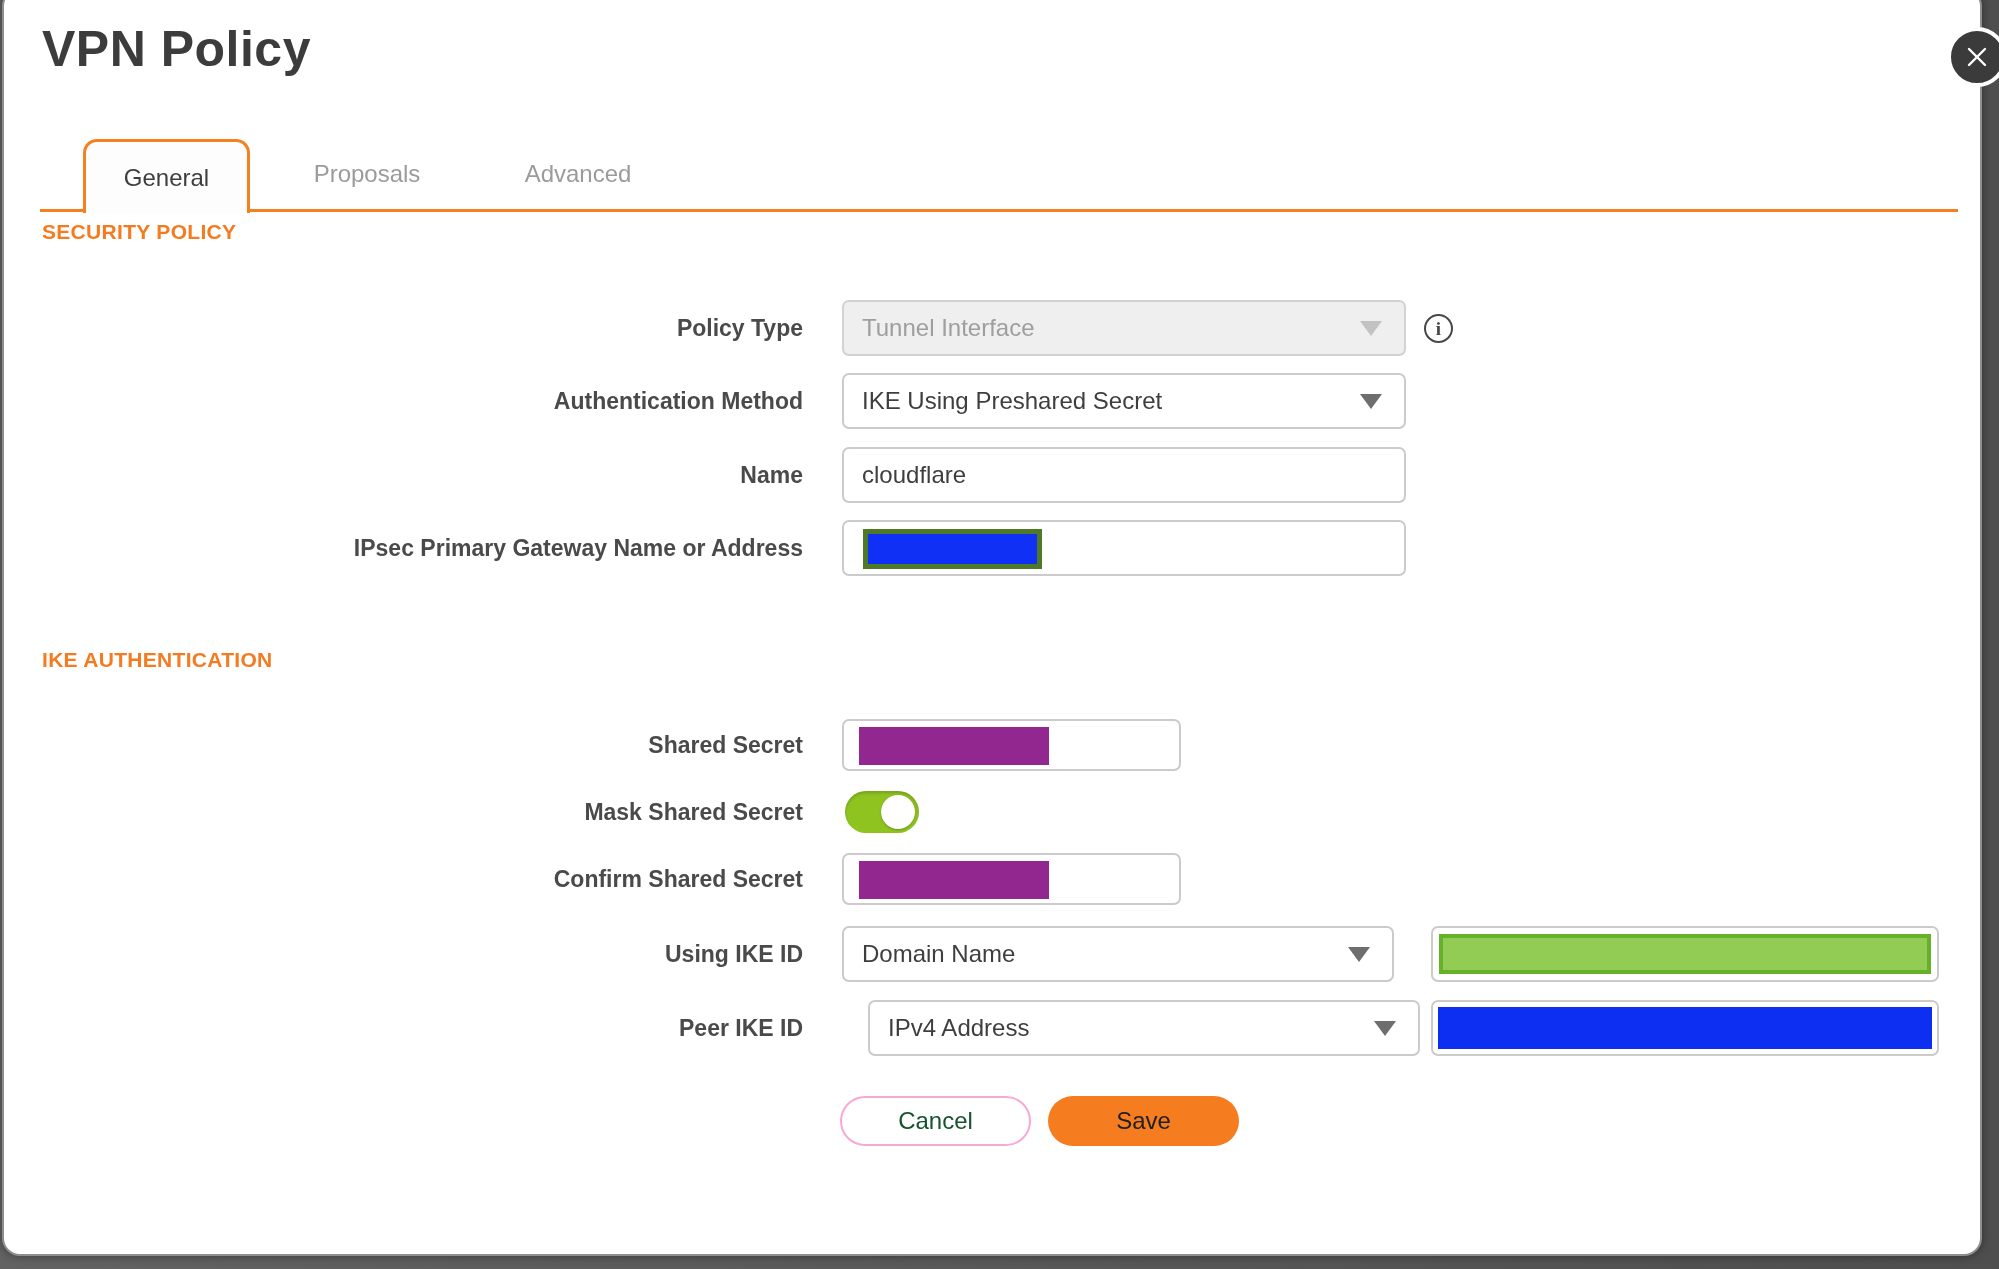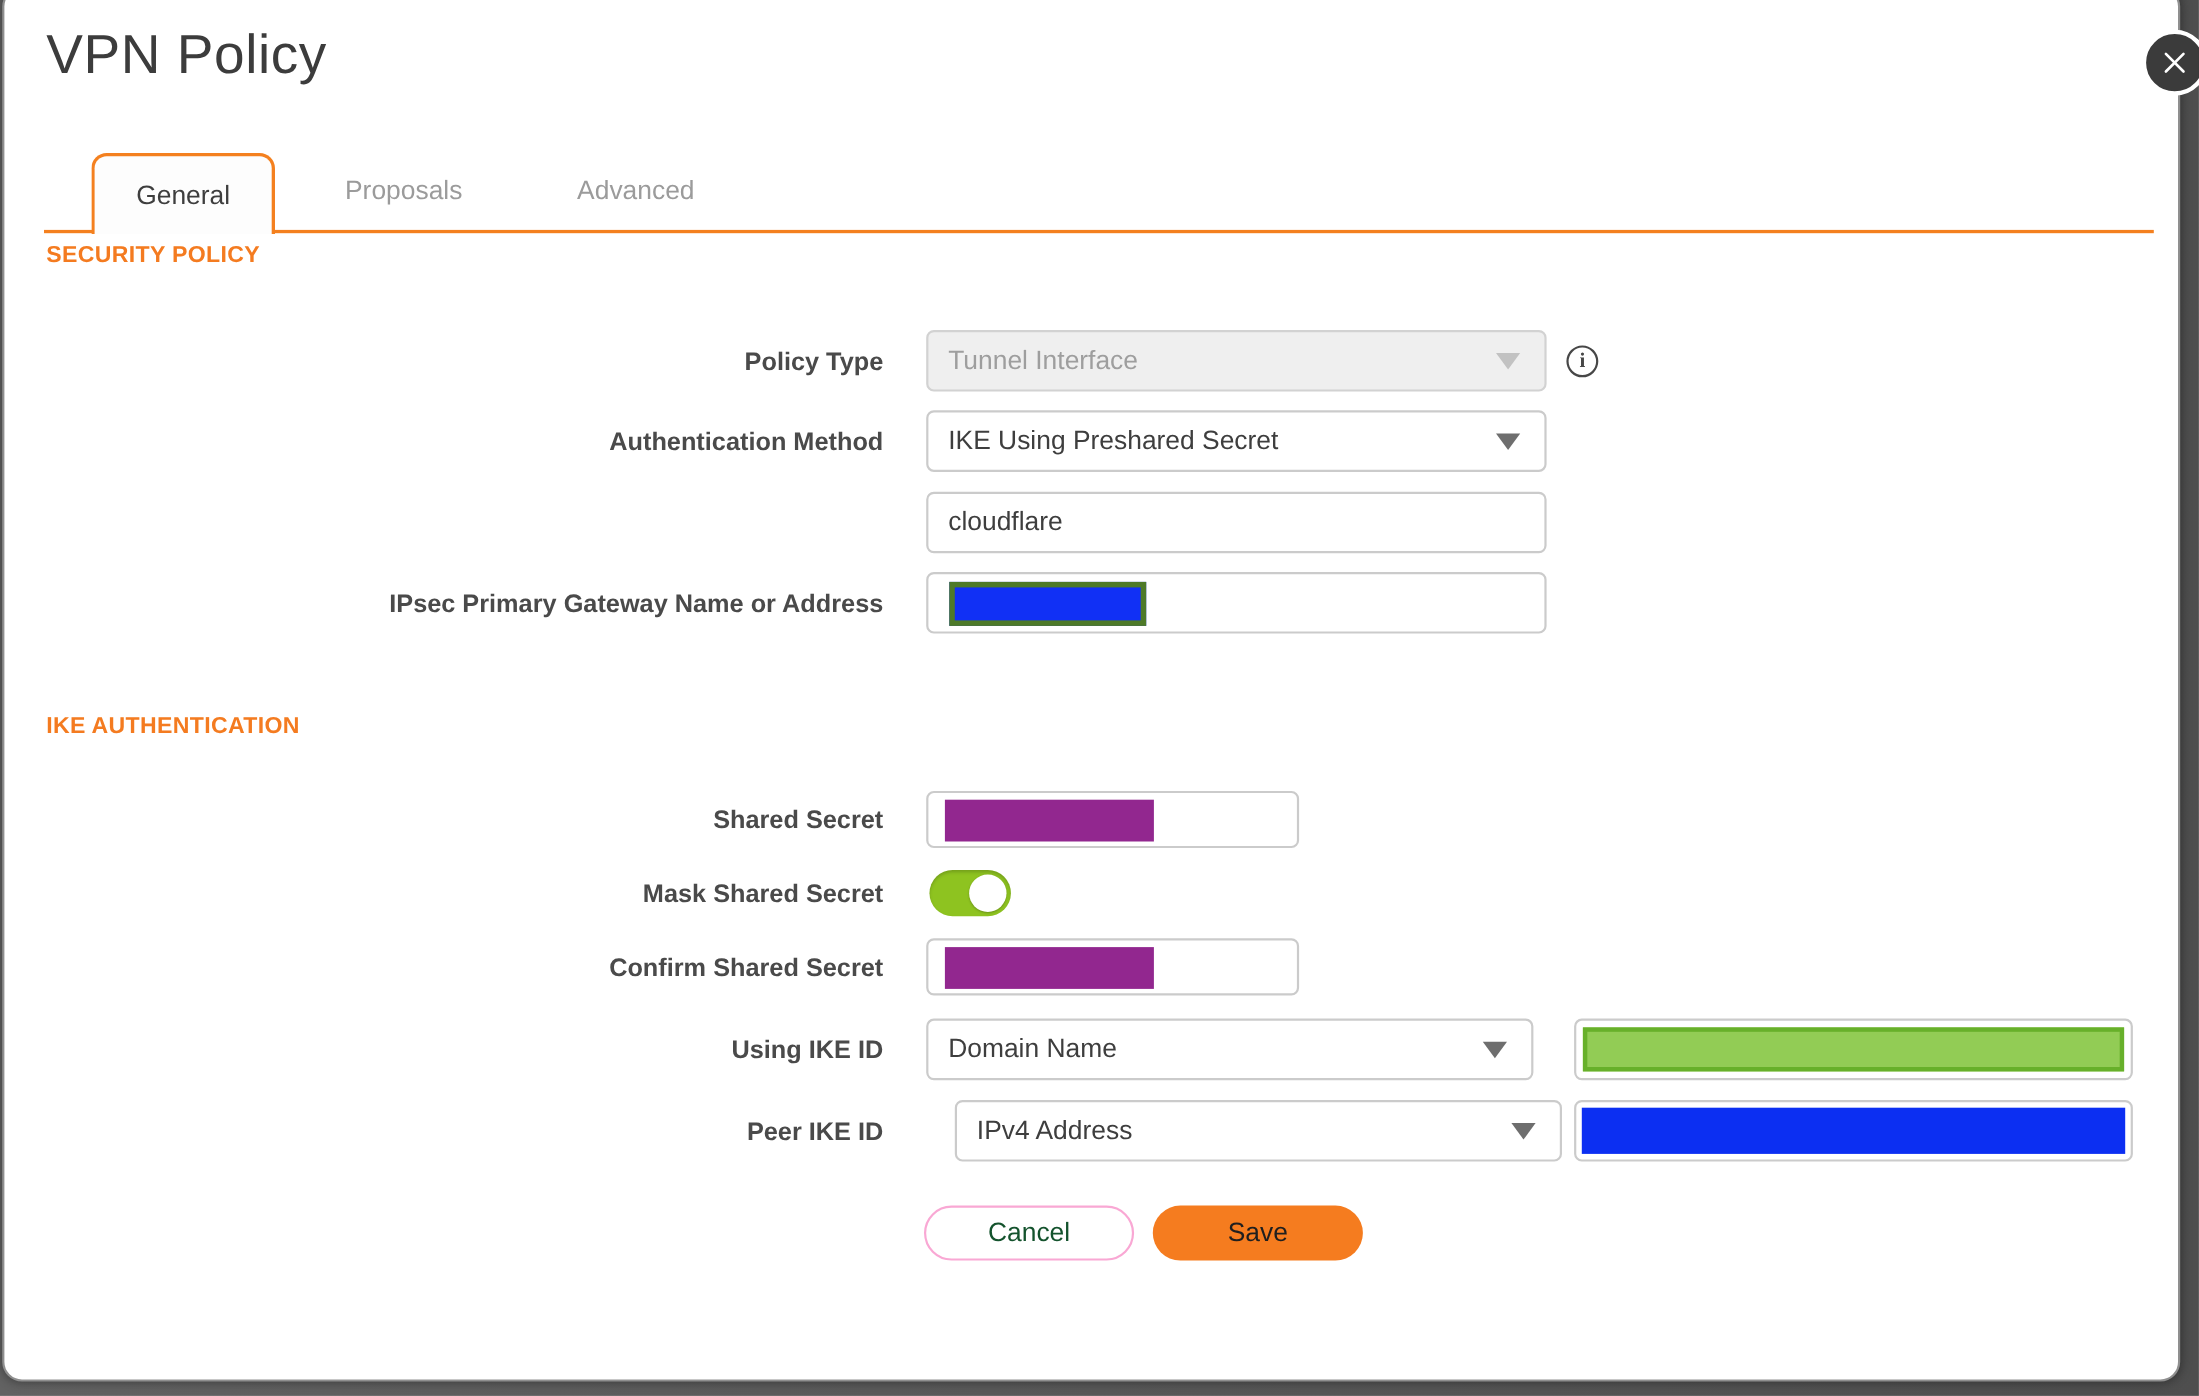--- a/index.html
+++ b/index.html
@@ -13,21 +13,21 @@
   }
   .modal-bg {
     position:absolute; left:2px; top:-12px; width:1980px; height:1268px;
     background:#ffffff; border:2px solid #8f8f8f; border-radius:18px;
     box-shadow:0 0 10px rgba(0,0,0,.4);
   }
   .layer { position:absolute; inset:0; }
 
   .dialog-title {
     position:absolute; left:42px; top:20px;
-    font-size:50px; font-weight:400; color:#3c3c3c; letter-spacing:.5px;
+    font-size:50px; font-weight:700; color:#3c3c3c; letter-spacing:.5px;
   }
 
   .close-btn {
     position:absolute; left:1947px; top:27px; width:60px; height:60px;
     border-radius:50%; background:#3b3b3b; border:4px solid #ffffff;
     display:flex; align-items:center; justify-content:center; cursor:pointer;
   }
 
   
   .tab-underline {
@@ -143,20 +143,21 @@
   <div class="info-icon">
     <span>i</span>
   </div>
 
   <div class="flabel" style="top:373px; line-height:56px;">Authentication Method</div>
   <div class="field" style="left:842px; top:373px; width:564px; height:56px;">
     <span>IKE Using Preshared Secret</span>
     <span class="caret"></span>
   </div>
 
+  <div class="flabel" style="top:447px; line-height:56px;">Name</div>
   <div class="field" style="left:842px; top:447px; width:564px; height:56px;">
     <span>cloudflare</span>
   </div>
 
   <div class="flabel" style="top:520px; line-height:56px;text-align:right;">IPsec Primary Gateway Name or Address</div>
   <div class="field" style="left:842px; top:520px; width:564px; height:56px; padding-left:0;">
     <div class="redact redact-gateway"></div>
   </div>
 
   <div class="section-heading heading-ike">IKE AUTHENTICATION</div>

